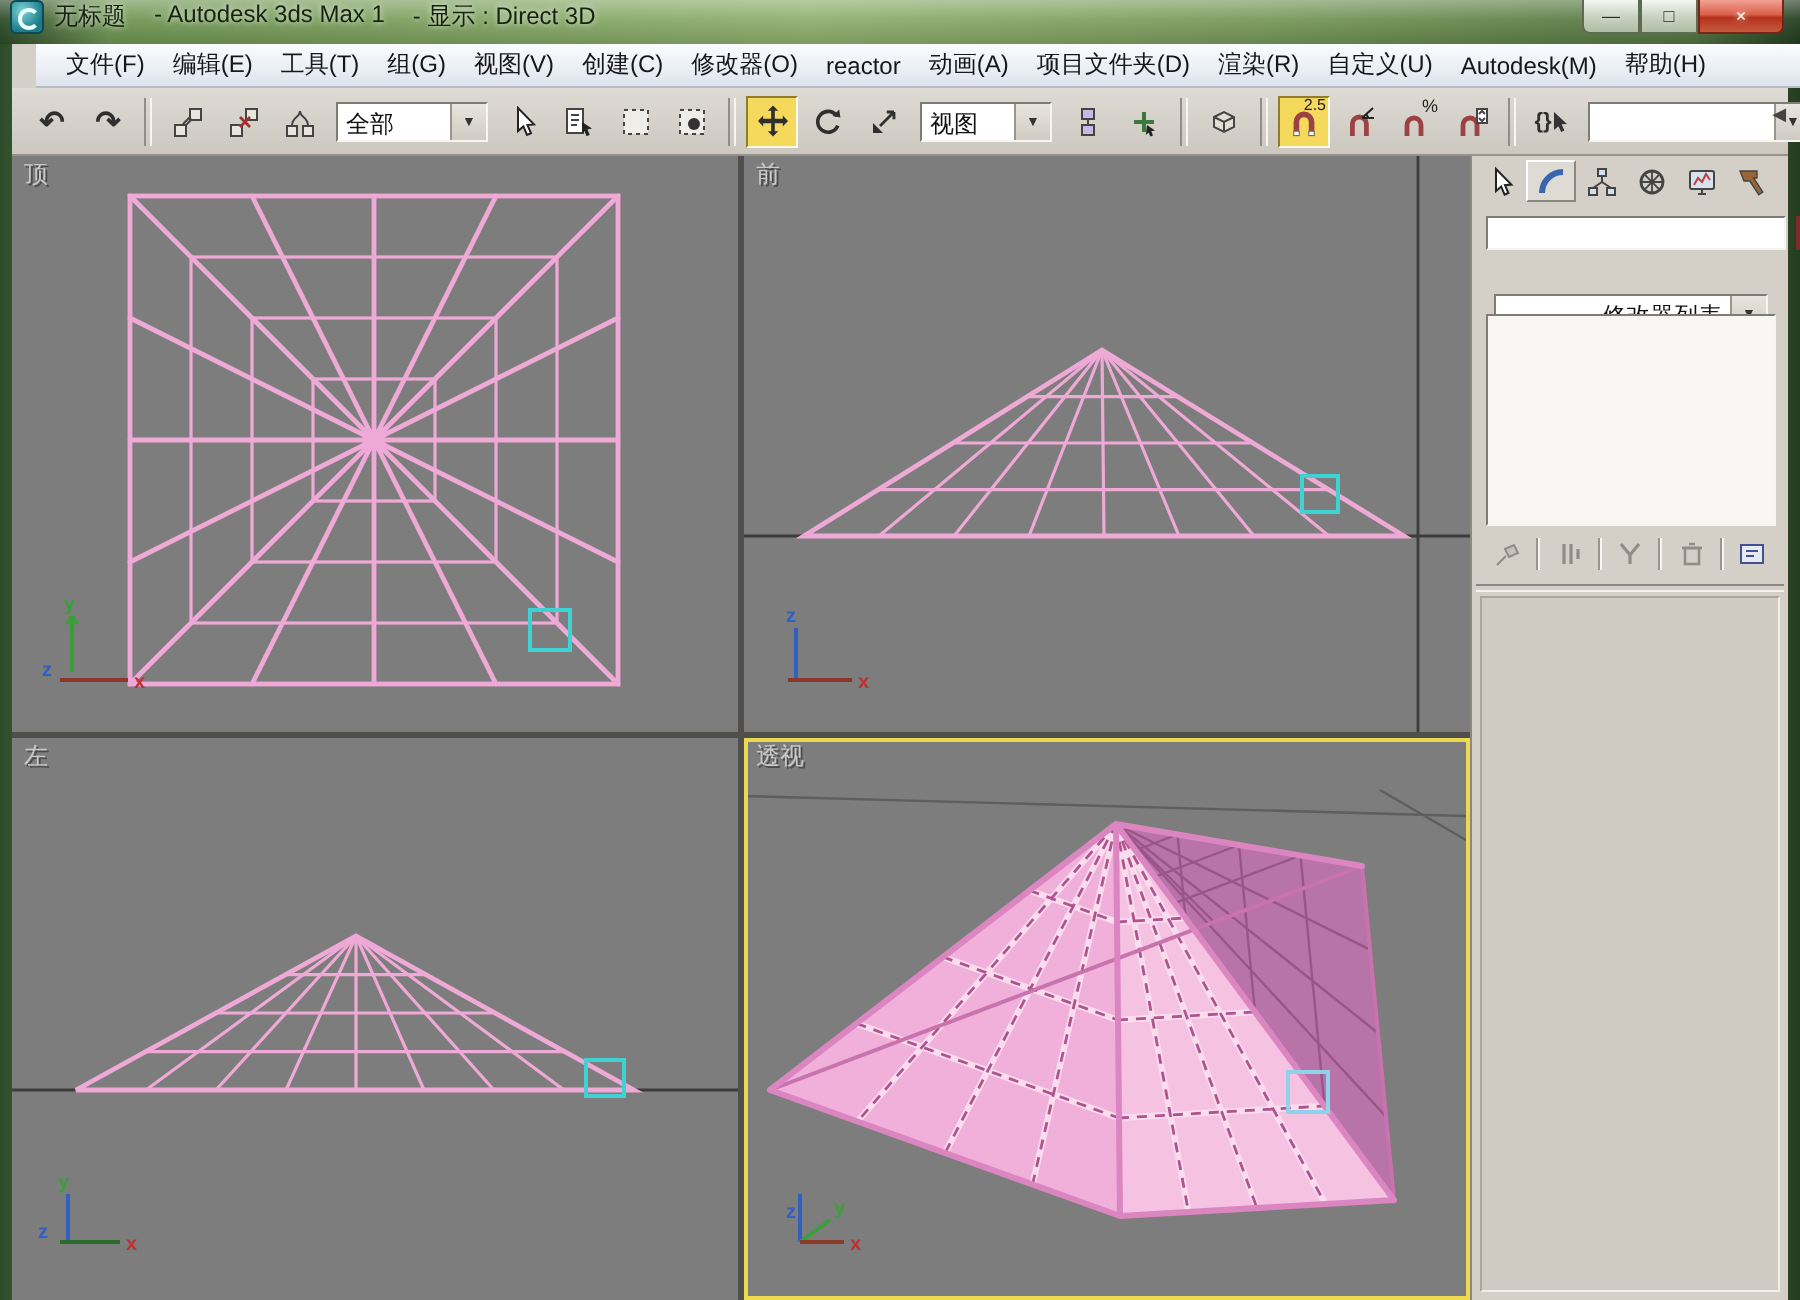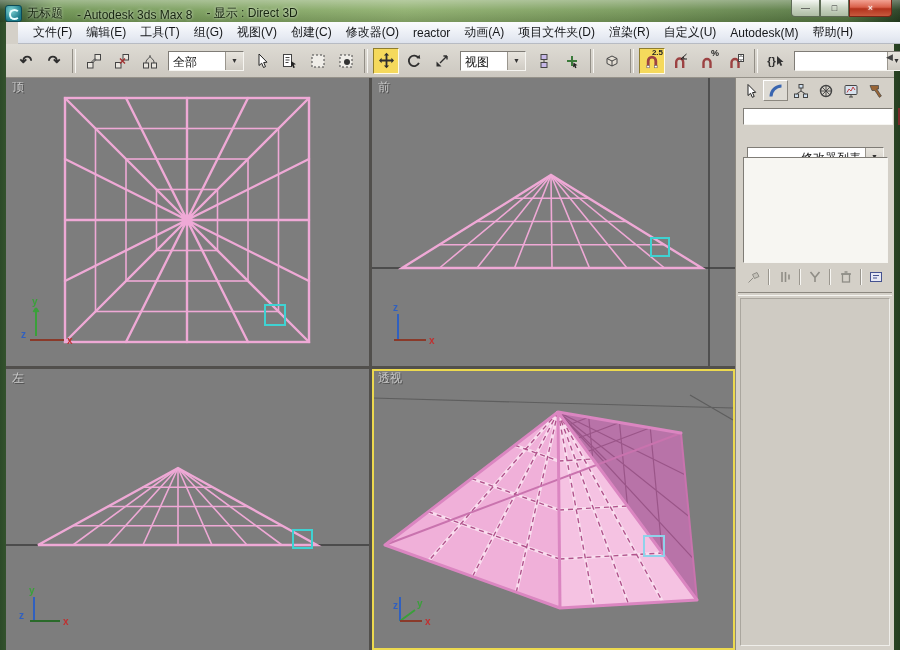--- a/index.html
+++ b/index.html
@@ -1,20 +1,20 @@
 <!DOCTYPE html>
 <html style="--wireframe: #efa9d6; --wireframe-light: #f9dcee; --selection: #3fd2d2; --selection-soft: #8fd2ea; --active-border: #ecd94f; --viewport-bg: #7d7d7d; --ground-line: #3c3c3c; --face-fl: #f0b0d9; --face-fr: #f5c2e2; --face-bl: #c47fb2; --face-br: #b873a8; --grid-dash: #b1538c; --grid-back: #9a5588; --object-swatch: #e24b4b; --snap-active: #f5d95c; --panel-bg: #d4d0c8;"><head>
 <meta charset="utf-8">
 <style>
   html,body{margin:0;padding:0;background:#222;}
   .screen{position:relative;width:900px;height:650px;overflow:hidden;
     font-family:"Liberation Sans",sans-serif;
     background:linear-gradient(90deg,#2c4a28,#6f9553 6%,#8fb06e 45%,#77995a 70%,#537440 94%,#243d20);}
   
-  .titlebar{position:absolute;left:0;top:0;width:900px;height:22px;display:flex;align-items:flex-end;
+  .titlebar{position:absolute;left:0;top:0;width:900px;height:22px;display:flex;align-items:flex-start;
     padding-left:5px;box-sizing:border-box;font-size:12px;color:#16240f;
     background:linear-gradient(180deg,rgba(255,255,255,.35),rgba(255,255,255,.06) 45%,rgba(0,0,0,.12));
     text-shadow:0 0 3px rgba(255,255,255,.85);}
   .appicon{width:15px;height:15px;border-radius:3px;margin-right:5px;flex:0 0 auto;
     background:radial-gradient(circle at 35% 30%,#7fd4d4,#1c7c8c 70%);border:1px solid #0d4a55;position:relative;}
   .appicon:after{content:"";position:absolute;left:3px;top:3px;width:7px;height:7px;border:2px solid #eaffff;border-radius:50%;border-right-color:transparent;}
   .tpart{margin-right:14px;white-space:nowrap;}
   .winbtns{position:absolute;top:0;right:8px;display:flex;height:17px;}
   .wbtn{width:29px;height:17px;display:flex;align-items:center;justify-content:center;font-size:9px;
     color:#2a2a2a;background:linear-gradient(180deg,#f4f7f2,#c9d4c2 50%,#aebda4);border:1px solid #5d6b55;border-top:none;box-sizing:border-box;}
@@ -32,21 +32,21 @@
     background:linear-gradient(180deg,#dedbd4,#ccc8c0);border-bottom:1px solid #96928a;
     display:flex;align-items:center;padding-left:6px;}
   .tbtn{width:26px;height:26px;display:flex;align-items:center;justify-content:center;flex:0 0 auto;
     margin:0 1px;color:#2f2f2f;font-size:15px;font-weight:bold;position:relative;border:1px solid transparent;box-sizing:border-box;}
   .tbtn.active{background:var(--snap-active);border-color:#8f7d2c #fffbe6 #fffbe6 #8f7d2c;}
   .tsep{width:2px;height:24px;margin:0 4px;border-left:1px solid #928e86;border-right:1px solid #f7f6f3;flex:0 0 auto;}
   .combo{height:20px;display:flex;flex:0 0 auto;margin:0 4px;border:1px solid;border-color:#7f7c76 #f6f5f1 #f6f5f1 #7f7c76;background:#fff;box-sizing:border-box;font-family:Liberation Serif, serif;}
   .combo .val{font-size:12px;color:#111;padding:2px 4px 0;overflow:hidden;white-space:nowrap;}
   .combo .drop{width:17px;background:linear-gradient(180deg,#e8e5de,#cfcbc3);border-left:1px solid #9a968e;
     display:flex;align-items:center;justify-content:center;font-size:7px;color:#333;}
-  .suplab{position:absolute;top:0px;right:1px;font-size:8px;font-weight:bold;color:#222;line-height:8px;}
+  .suplab{position:absolute;top:0px;right:1px;font-size:8px;font-weight:normal;color:#222;line-height:8px;}
   .tscroll{position:absolute;right:1px;top:8px;font-size:9px;color:#444;}
   
   .workspace{position:absolute;left:0;top:56px;width:888px;height:572px;background:#514f4c;}
   .vparea{position:absolute;left:0;top:0;width:729px;height:572px;}
   .vp{position:absolute;background:var(--viewport-bg);overflow:hidden;}
   .vp svg{display:block;}
   .vplabel{position:absolute;top:1px;left:6px;font-size:12px;color:#c9c9c9;text-shadow:1px 1px 0 #4a4a4a;z-index:3;}
   .activeborder{position:absolute;inset:0;border:2px solid var(--active-border);pointer-events:none;z-index:4;}
   .wire{stroke:var(--wireframe);stroke-width:2.4;fill:none;stroke-linecap:round;}
   .wire2{stroke:var(--wireframe);stroke-width:1.6;fill:none;}
@@ -83,21 +83,21 @@
     border:1px solid;border-color:#aaa69e #efeeea #efeeea #aaa69e;}
 </style>
 </head>
 <body>
 
 <div class="screen">
 
   <div class="titlebar">
     <span class="appicon"></span>
     <span class="tpart">无标题</span>
-    <span class="tpart">- Autodesk 3ds Max 8</span>
+    <span class="tpart">- Autodesk 3ds Max 1</span>
     <span class="tpart">- 显示 : Direct 3D</span>
     <div class="winbtns">
       <div class="wbtn first">
           <span>—</span>
         </div>
       <div class="wbtn">
           <span>□</span>
         </div>
       <div class="wbtn close">
           <span>×</span>

